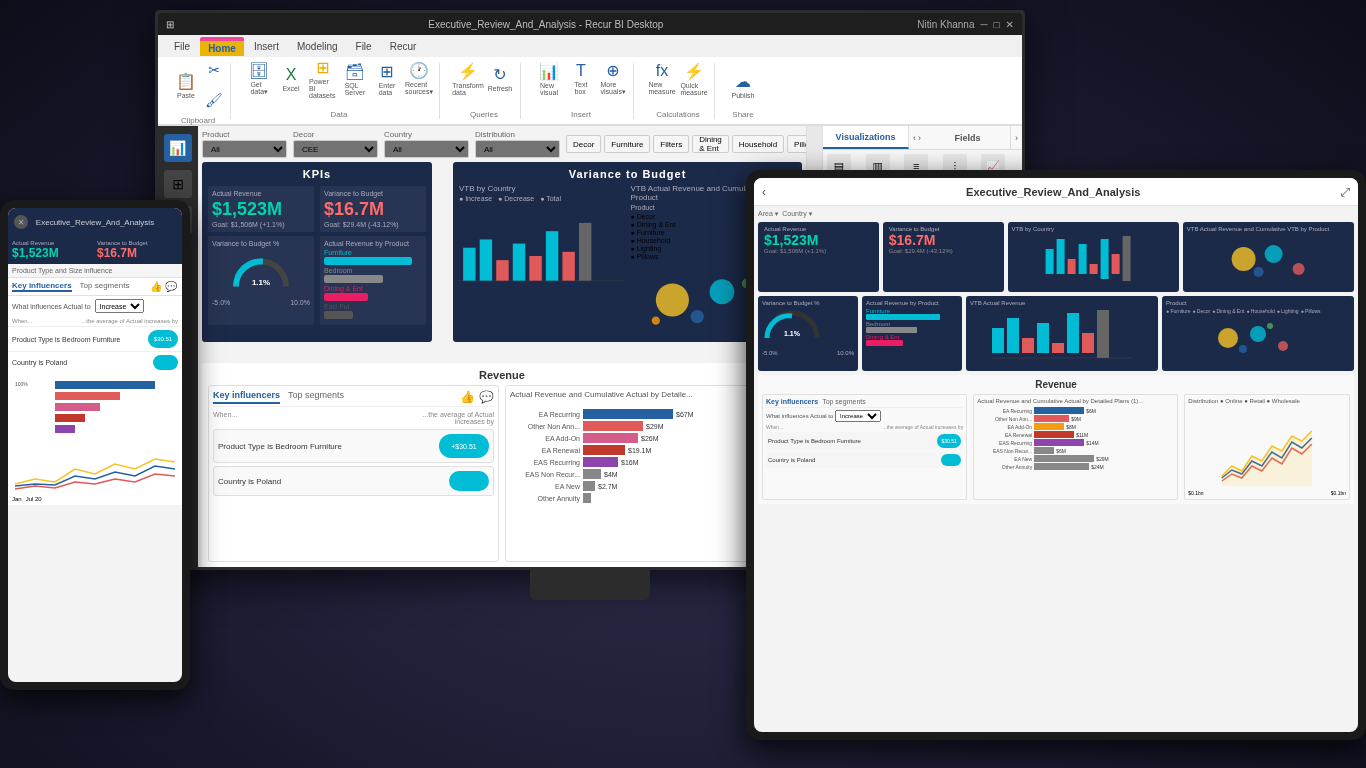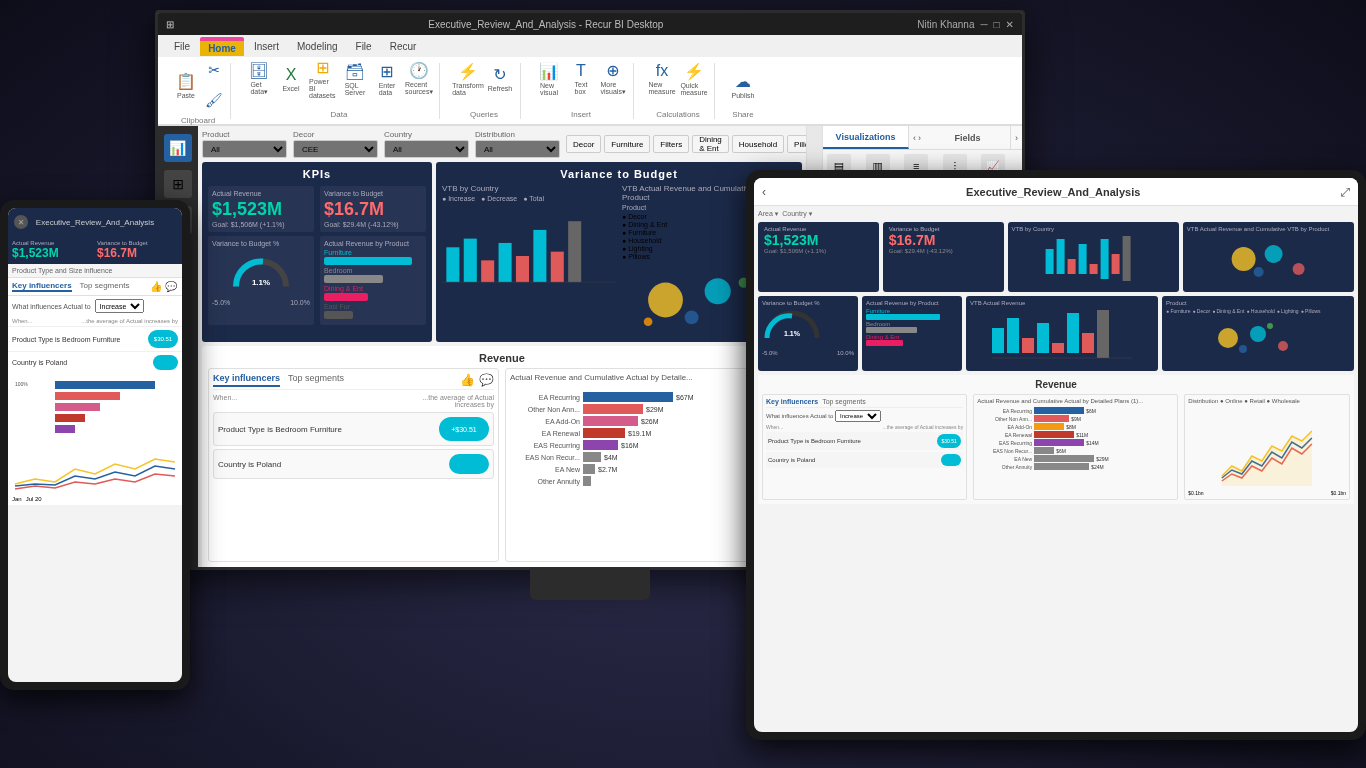--- a/index.html
+++ b/index.html
@@ -639,21 +639,21 @@
           <div class="filter-checkboxes">
             <div class="filter-checkbox-btn">Decor</div>
             <div class="filter-checkbox-btn">Furniture</div>
             <div class="filter-checkbox-btn">Filters</div>
             <div class="filter-checkbox-btn">Dining &amp; Ent</div>
             <div class="filter-checkbox-btn">Household</div>
             <div class="filter-checkbox-btn">Pillows</div>
           </div>
         </div>
 
-        <div style="display:grid;grid-template-columns:230px 1fr;grid-template-rows:180px 1fr;gap:4px;height:calc(100% - 30px);">
+        <div style="display:grid;grid-template-columns:230px 1fr;grid-template-rows:180px 1fr;gap:21px;height:calc(100% - 30px);">
 
           <div class="kpi-panel">
             <div class="kpi-title">KPIs</div>
             <div class="kpi-row">
               <div class="kpi-card">
                 <div class="kpi-card-label">Actual Revenue</div>
                 <div class="kpi-value-green">$1,523M</div>
                 <div class="kpi-sub">Goal: $1,506M (+1.1%)</div>
               </div>
               <div class="kpi-card">

